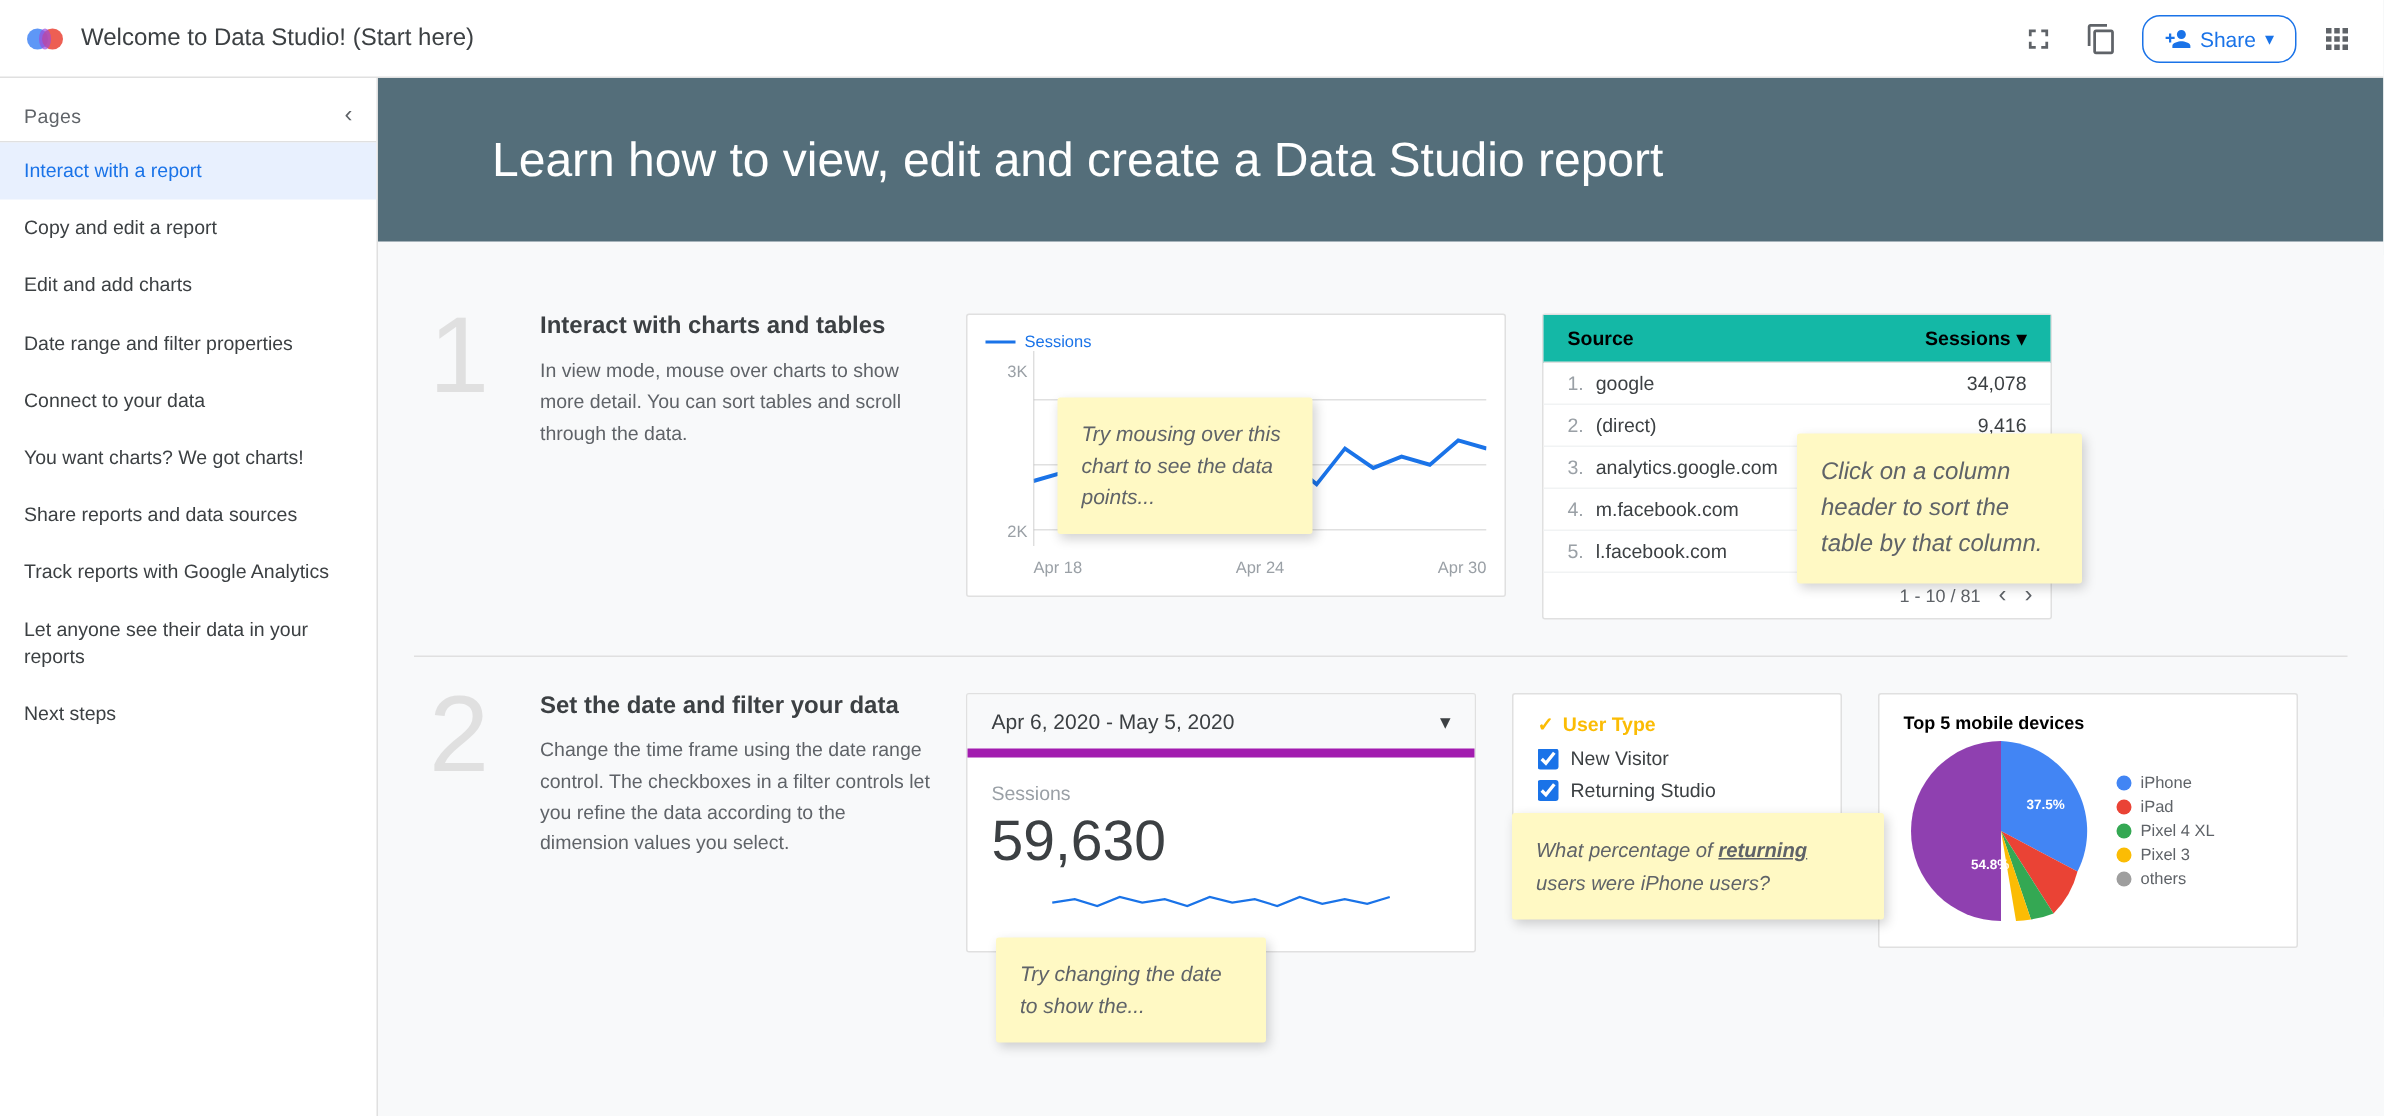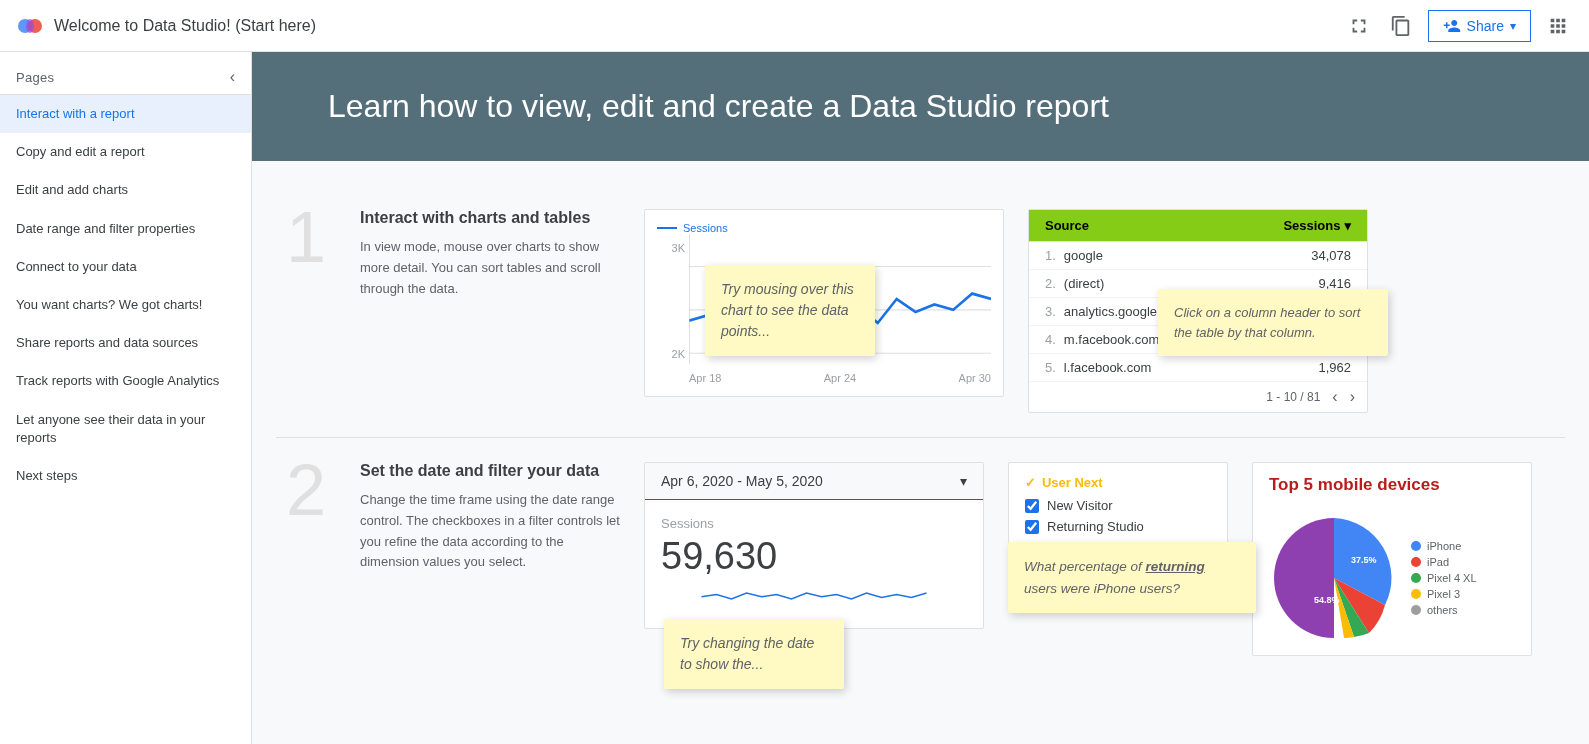--- a/index.html
+++ b/index.html
@@ -15,21 +15,21 @@
     .logo-icon { width: 28px; height: 28px; }
     .topbar-title { font-size: 16px; color: #3c4043; font-weight: 400; }
     .topbar-right { display: flex; align-items: center; gap: 12px; }
     .topbar-icon-btn {
       background: none; border: none; cursor: pointer;
       color: #5f6368; padding: 4px; display: flex; align-items: center;
     }
     .share-btn {
       display: flex; align-items: center; gap: 6px;
       background: none; border: 1px solid #1a73e8; color: #1a73e8;
-      border-radius: 0; padding: 6px 14px; cursor: pointer; font-size: 14px;
+      border-radius: 12px; padding: 6px 14px; cursor: pointer; font-size: 14px;
     }
     .share-btn .share-arrow { color: #1a73e8; font-size: 12px; }
 
     
     .main-layout { display: flex; height: calc(744px - 52px); }
 
     
     .sidebar {
       width: 252px; background: #fff; border-right: 1px solid #e0e0e0;
       flex-shrink: 0; overflow-y: auto;
@@ -104,21 +104,21 @@
       z-index: 5;
     }
 
     
     .table-area {
       min-width: 340px; background: #fff;
       border: 1px solid #e0e0e0; border-radius: 2px;
     }
     .table-header {
       display: flex; justify-content: space-between;
-      background: #84cc16; padding: 8px 16px;
+      background: #14b8a6; padding: 8px 16px;
       font-weight: 700; font-size: 13px; border-bottom: 1px solid #e0e0e0;
     }
     .table-header .col-sessions { display: flex; align-items: center; gap: 4px; cursor: pointer; }
     .table-row {
       display: flex; justify-content: space-between;
       padding: 6px 16px; font-size: 13px; color: #3c4043;
       border-bottom: 1px solid #f1f3f4;
     }
     .table-row .row-num { color: #9aa0a6; margin-right: 8px; }
     .table-row .row-source { flex: 1; }
@@ -132,41 +132,41 @@
     
     .table-sticky-wrap { position: relative; }
 
     .date-widget {
       background: #fff; border: 1px solid #e0e0e0; border-radius: 2px;
       min-width: 340px; padding: 0;
     }
     .date-selector {
       display: flex; align-items: center; justify-content: space-between;
       padding: 10px 16px; background: #f8f9fa;
-      border-bottom: 1px solid #a21caf; font-size: 14px; color: #3c4043; cursor: pointer;
+      border-bottom: 6px solid #a21caf; font-size: 14px; color: #3c4043; cursor: pointer;
     }
     .sessions-big { padding: 16px 16px; }
     .sessions-label { font-size: 13px; color: #9aa0a6; margin-bottom: 4px; }
     .sessions-value { font-size: 38px; font-weight: 400; color: #3c4043; }
     .sessions-sparkline { width: 100%; height: 30px; }
 
     .filter-widget {
       background: #fff; border: 1px solid #e0e0e0; border-radius: 2px;
       min-width: 220px; padding: 12px 16px;
     }
     .filter-title { font-size: 13px; font-weight: 700; color: #fbbc04; margin-bottom: 8px; display: flex; align-items: center; gap: 6px; }
     .filter-check { display: flex; align-items: center; gap: 8px; margin-bottom: 6px; font-size: 13px; color: #3c4043; }
     .filter-checkbox { width: 14px; height: 14px; accent-color: #1a73e8; }
 
     .pie-widget {
       background: #fff; border: 1px solid #e0e0e0; border-radius: 2px;
       min-width: 280px; padding: 12px 16px;
       display: flex; flex-direction: column;
     }
-    .pie-title { font-size: 17px; font-weight: 700; color: #b91c1c; margin-bottom: 18px; }
+    .pie-title { font-size: 12px; font-weight: 700; color: #000000; margin-bottom: 0; }
     .pie-row { display: flex; align-items: center; gap: 12px; }
     .pie-legend { display: flex; flex-direction: column; gap: 4px; font-size: 11px; color: #5f6368; }
     .legend-item { display: flex; align-items: center; gap: 6px; }
     .legend-dot { width: 10px; height: 10px; border-radius: 50%; display: inline-block; }
 
     
     .check-icon { color: #fbbc04; font-weight: 700; }
   </style>
 </head>
 <body>
@@ -329,21 +329,21 @@
               <span class="row-source">l.facebook.com</span>
               <span class="row-val">1,962</span>
             </div>
             <div class="table-footer">
               <span>1 - 10 / 81</span>
               <button class="table-nav-btn">‹</button>
               <button class="table-nav-btn">›</button>
             </div>
           </div>
 
-          <div class="sticky-note" style="top: 80px; right: -20px; width: 230px; font-size:13px;">
+          <div class="sticky-note" style="top: 80px; right: -20px; width: 190px; font-size:16px;">
             <span>Click on a column header to sort the table by that column.</span>
           </div>
         </div>
       </div>
 
       <div class="section-row" style="border-bottom:none;">
         <div class="step-number">2</div>
         <div class="section-desc">
           <h2>Set the date and filter your data</h2>
           <p>Change the time frame using the date range control. The checkboxes in a filter controls let you refine the data according to the dimension values you select.</p>
@@ -366,21 +366,21 @@
 
           <div class="sticky-note" style="bottom:-60px; left:20px; width:180px; font-size:14px;">
             <span>Try changing the date to show the...</span>
           </div>
         </div>
 
         <div style="position:relative;">
           <div class="filter-widget">
             <div class="filter-title">
               <span class="check-icon">✓</span>
-              <span>User Next</span>
+              <span>User Type</span>
             </div>
             <div class="filter-check">
               <input type="checkbox" class="filter-checkbox" checked="" style="">
               <span>New Visitor</span>
             </div>
             <div class="filter-check">
               <input type="checkbox" class="filter-checkbox" checked="" style="">
               <span>Returning Studio</span>
             </div>
           </div>

